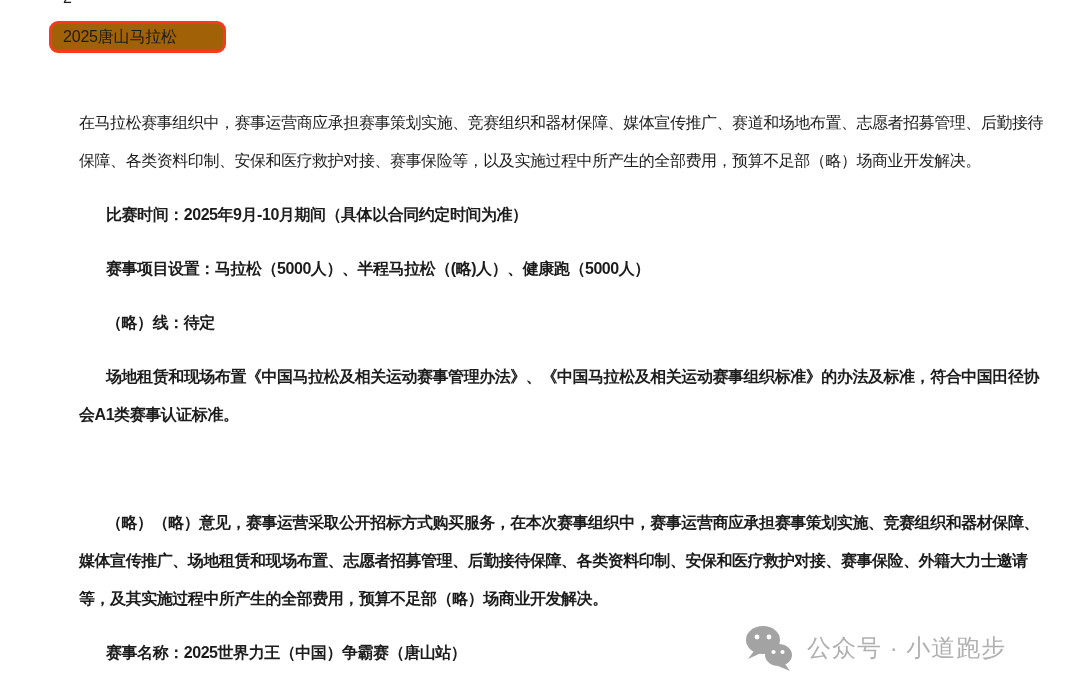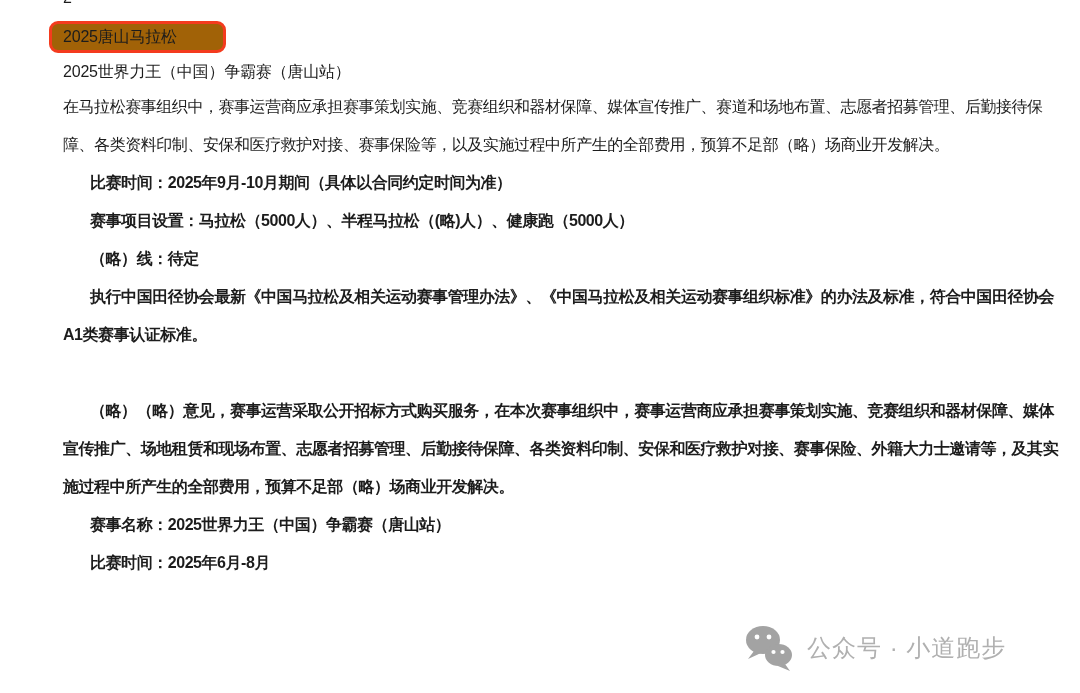--- a/index.html
+++ b/index.html
@@ -55,21 +55,21 @@
     left: 63px;
     top: 88px;
     width: 1006px;
     font-size: 16px;
     line-height: 38px;
     letter-spacing: -0.45px;
     text-align: left;
     word-break: normal;
     overflow-wrap: break-word;
   }
-  .para { margin: 0; }
+  .para { margin: 16px; }
   .indent { text-indent: 27px; font-weight: bold; }
   .blank-line { height: 38px; }
   
   .watermark {
     position: absolute;
     left: 744px;
     top: 624px;
     display: flex;
     align-items: center;
     gap: 13px;
@@ -87,28 +87,27 @@
 <body>
 
 <div class="page">
 
   <div class="partial-num">2</div>
 
   <div class="title-box">
     <span>2025唐山马拉松</span>
   </div>
 
-  <div class="subtitle">2025世界力王（中国）争霸赛（唐山站）</div>
 
   <div class="body-flow">
     <p class="para">在马拉松赛事组织中，赛事运营商应承担赛事策划实施、竞赛组织和器材保障、媒体宣传推广、赛道和场地布置、志愿者招募管理、后勤接待保障、各类资料印制、安保和医疗救护对接、赛事保险等，以及实施过程中所产生的全部费用，预算不足部（略）场商业开发解决。</p>
     <p class="para indent">比赛时间：2025年9月-10月期间（具体以合同约定时间为准）</p>
     <p class="para indent">赛事项目设置：马拉松（5000人）、半程马拉松（(略)人）、健康跑（5000人）</p>
     <p class="para indent">（略）线：待定</p>
-    <p class="para indent">执行中国田径协会最新《中国马拉松及相关运动赛事管理办法》、《中国马拉松及相关运动赛事组织标准》的办法及标准，符合中国田径协会A1类赛事认证标准。</p>
+    <p class="para indent">场地租赁和现场布置《中国马拉松及相关运动赛事管理办法》、《中国马拉松及相关运动赛事组织标准》的办法及标准，符合中国田径协会A1类赛事认证标准。</p>
 
     <div class="blank-line"></div>
 
     <p class="para indent">（略）（略）意见，赛事运营采取公开招标方式购买服务，在本次赛事组织中，赛事运营商应承担赛事策划实施、竞赛组织和器材保障、媒体宣传推广、场地租赁和现场布置、志愿者招募管理、后勤接待保障、各类资料印制、安保和医疗救护对接、赛事保险、外籍大力士邀请等，及其实施过程中所产生的全部费用，预算不足部（略）场商业开发解决。</p>
     <p class="para indent">赛事名称：2025世界力王（中国）争霸赛（唐山站）</p>
     <p class="para indent">比赛时间：2025年6月-8月</p>
   </div>
 
   <div class="watermark">
     <svg class="wm-icon" width="50" height="48" viewBox="0 0 50 48" xmlns="http://www.w3.org/2000/svg">

